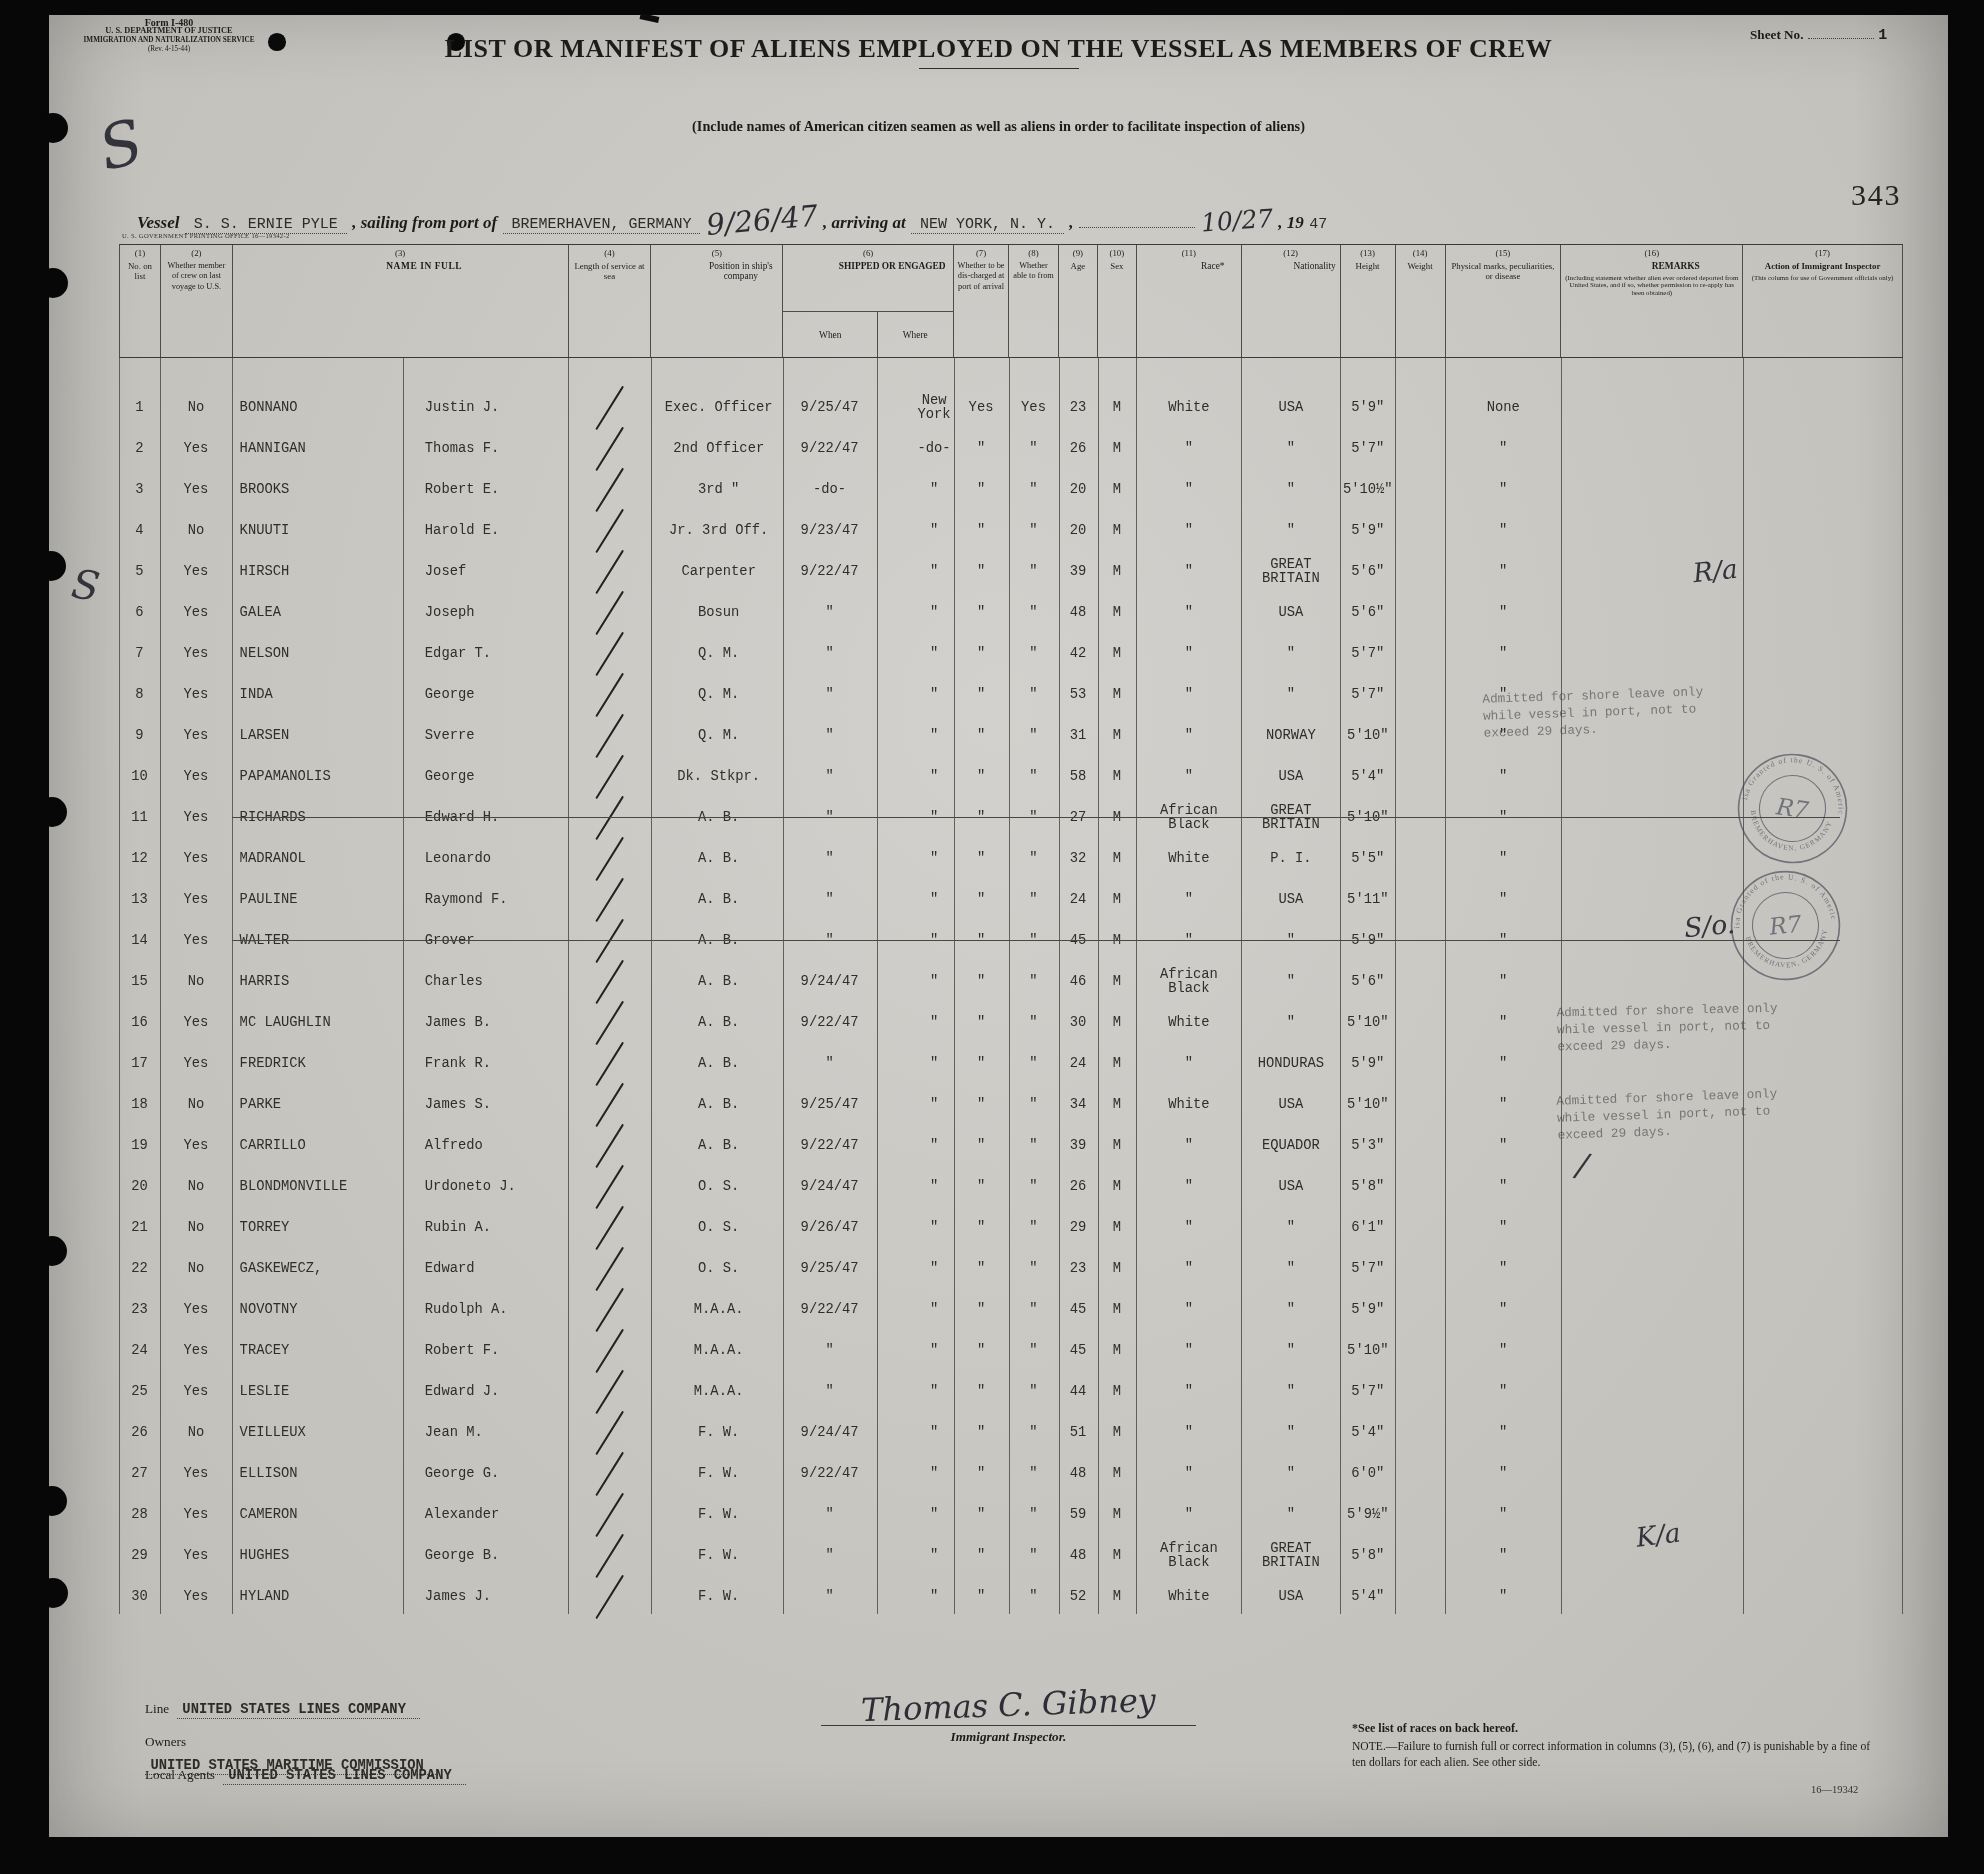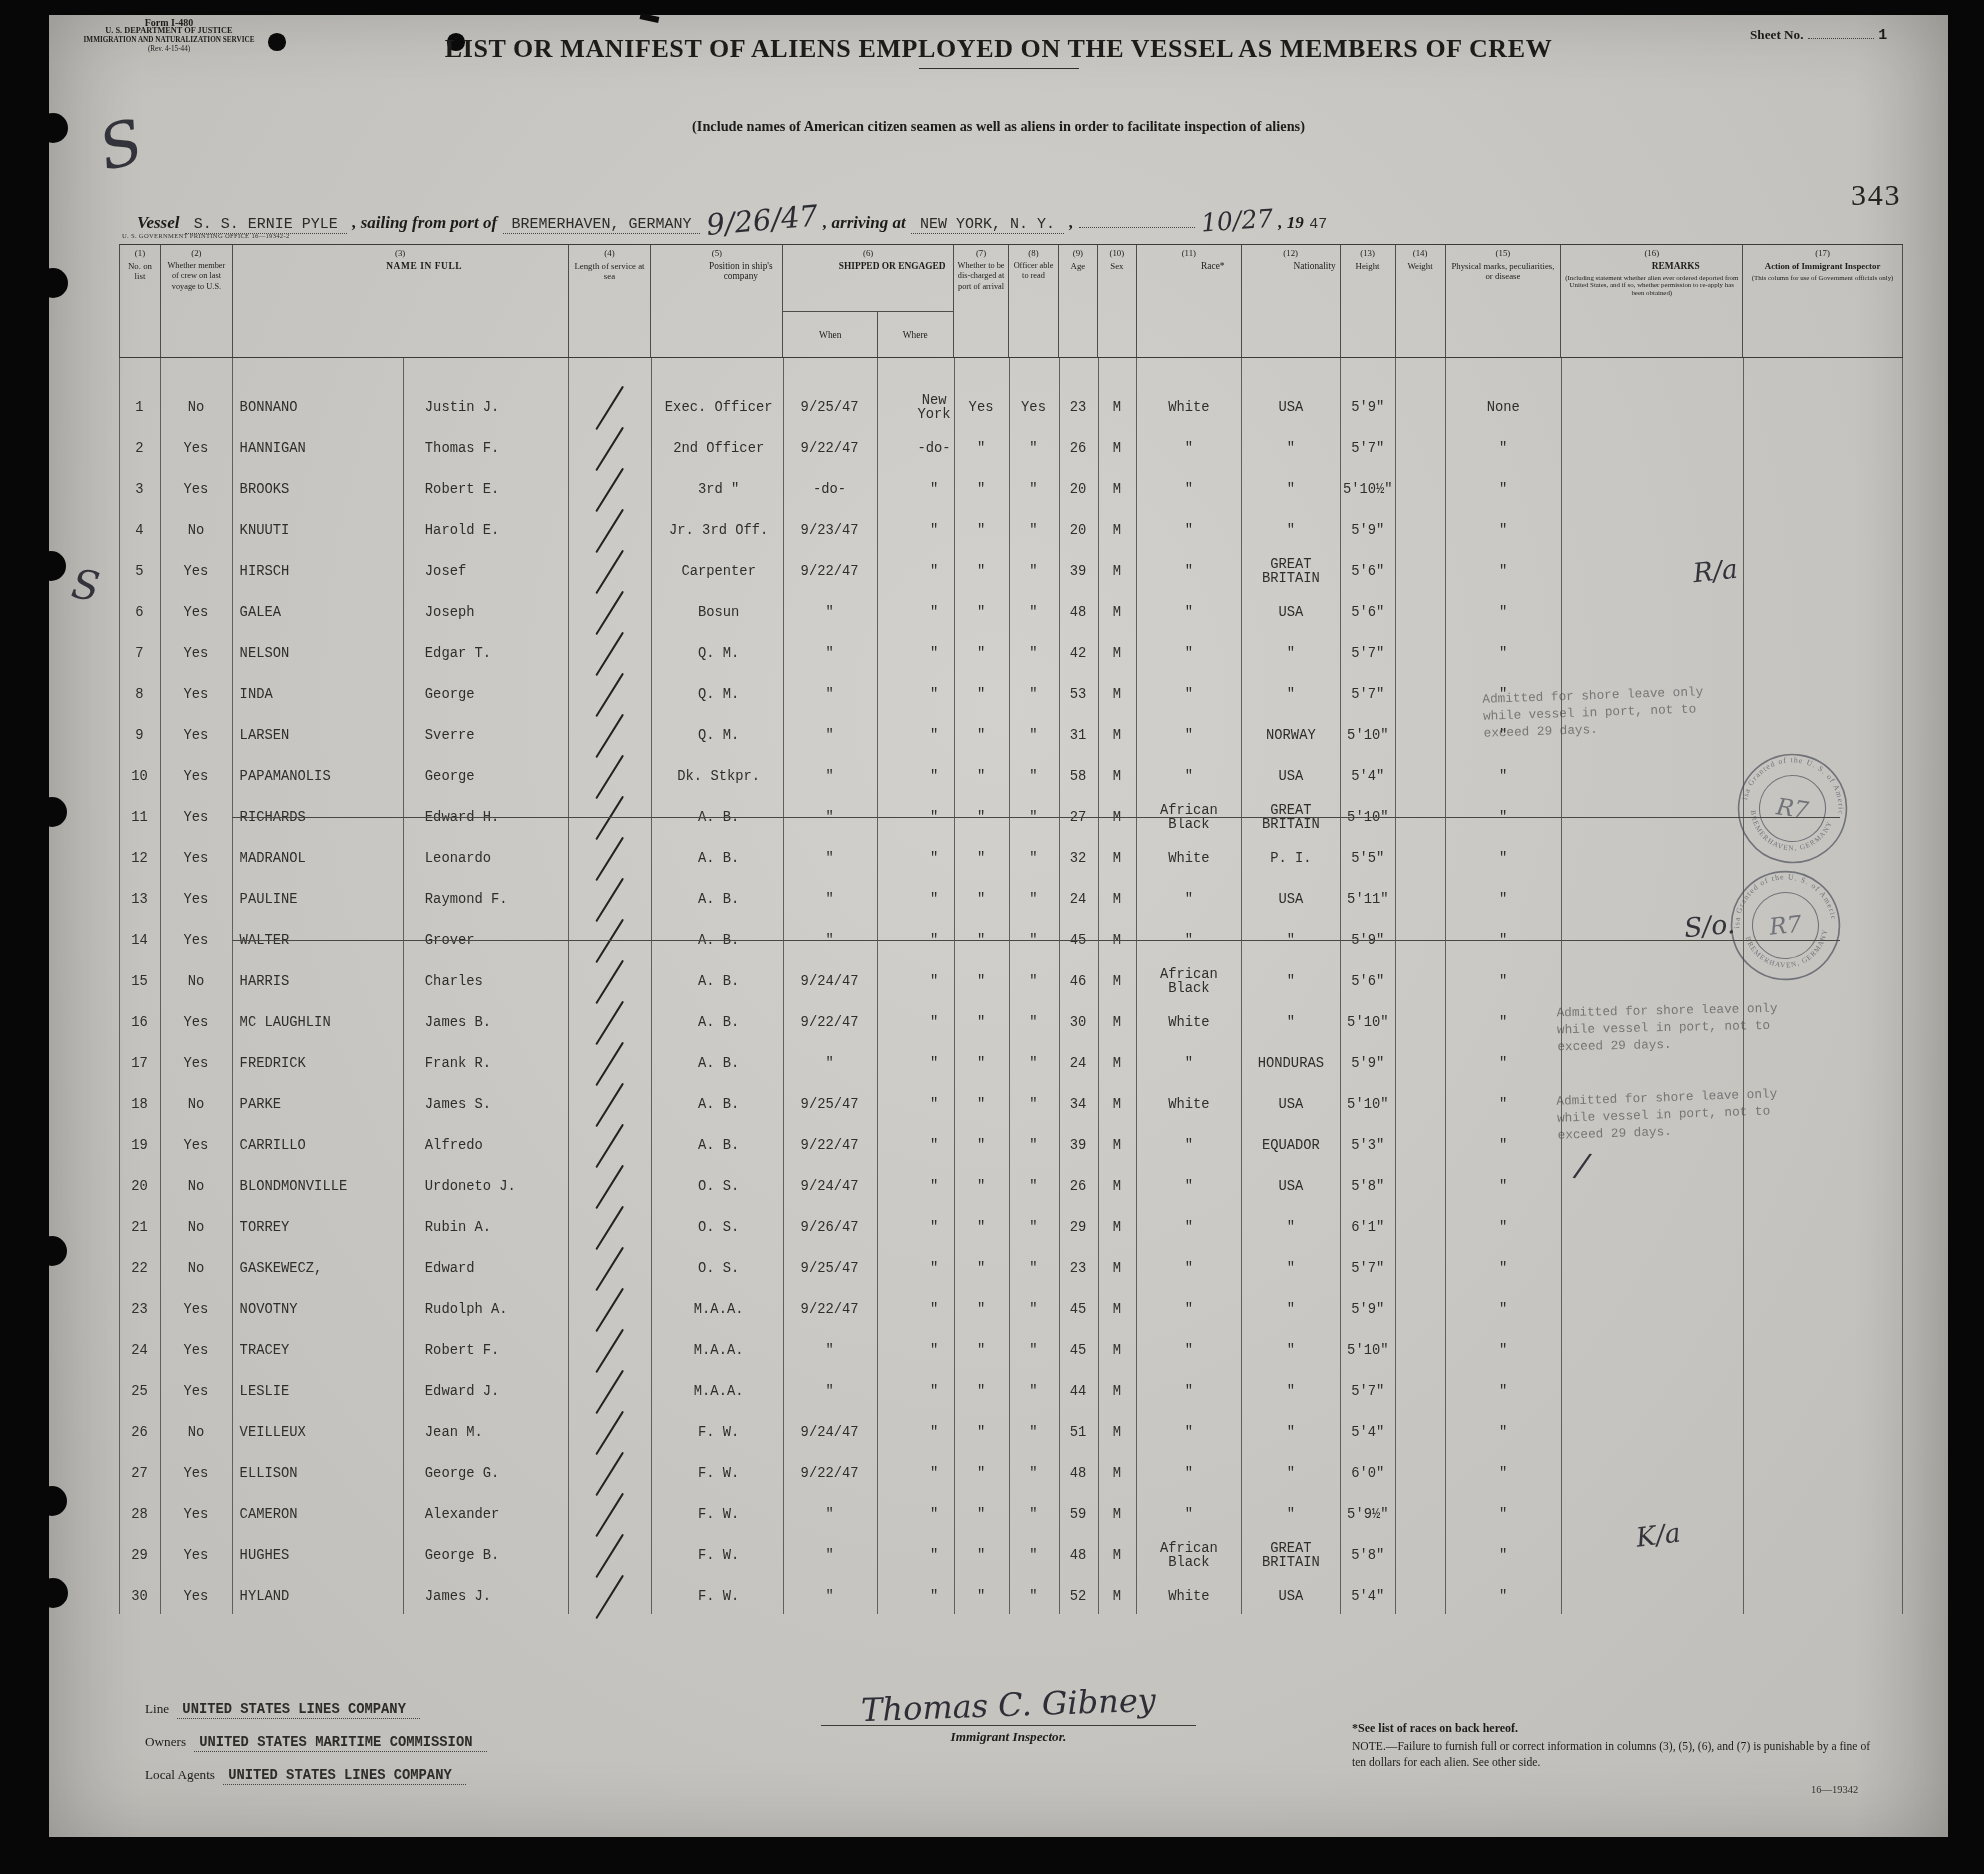--- a/index.html
+++ b/index.html
@@ -92,21 +92,21 @@
   .hw-r5{left:1644px;top:540px;font-size:26.5px;transform:rotate(-6deg);}
   .hw-r12{left:1635px;top:895px;font-size:26.5px;transform:rotate(-5deg);}
   .hw-slash{left:1528px;top:1131px;font-size:32px;transform:rotate(8deg);}
   .hw-r29{left:1587px;top:1504px;font-size:26.5px;transform:rotate(-7deg);}
 
   
   .f-row{position:absolute;display:flex;align-items:baseline;gap:7.7px;}
   .f-lbl{font-size:13.2px;}
   .f-val{font-family:"Liberation Mono",monospace;font-size:13.8px;font-weight:bold;color:#2e2c28;
          border-bottom:1.1px dotted #45433e;padding:0 14.3px 1.1px 5.5px;}
-  .f-line{left:96px;top:1686px;} .f-owners{left:96px;top:1719px;} .f-agents{left:96px;top:1752px;}
+  .f-line{left:96px;top:1686px;} .f-owners{left:96px;top:1719px;flex-direction:column;} .f-agents{left:96px;top:1752px;}
   .sig{position:absolute;left:750px;top:1671px;width:419px;text-align:center;}
   .sig-name{font-family:"DejaVu Serif",serif;font-style:italic;font-size:32px;color:#2e2e36;
             transform:rotate(-2deg);display:inline-block;}
   .sig-rule{border-top:1.1px solid #3c3a36;margin:1.1px 22px 2.2px 22px;}
   .sig-title{font-size:13.2px;font-style:italic;font-weight:bold;}
   .races{position:absolute;left:1303px;top:1706px;font-size:12px;font-weight:bold;}
   .notefoot{position:absolute;left:1303px;top:1724px;width:524px;font-size:11.6px;line-height:15.4px;}
   .formno{position:absolute;left:1762px;top:1769px;font-size:10.5px;color:#33322e;}
 </style>
 </head>
@@ -188,21 +188,21 @@
           <div class="sub" style="width:94px">When</div>
           <div class="sub bl" style="width:75px">Where</div>
         </div>
       </div>
       <div class="hc" style="width:55px">
         <div class="cnum">(7)</div>
         <div class="clabel fs15">Whether to be dis-charged at port of arrival</div>
       </div>
       <div class="hc" style="width:50px">
         <div class="cnum">(8)</div>
-        <div class="clabel fs15">Officer able to read</div>
+        <div class="clabel fs15">Whether able to from</div>
       </div>
       <div class="hc" style="width:39px">
         <div class="cnum">(9)</div>
         <div class="clabel fs16">Age</div>
       </div>
       <div class="hc" style="width:39px">
         <div class="cnum">(10)</div>
         <div class="clabel fs16">Sex</div>
       </div>
       <div class="hc" style="width:105px">

